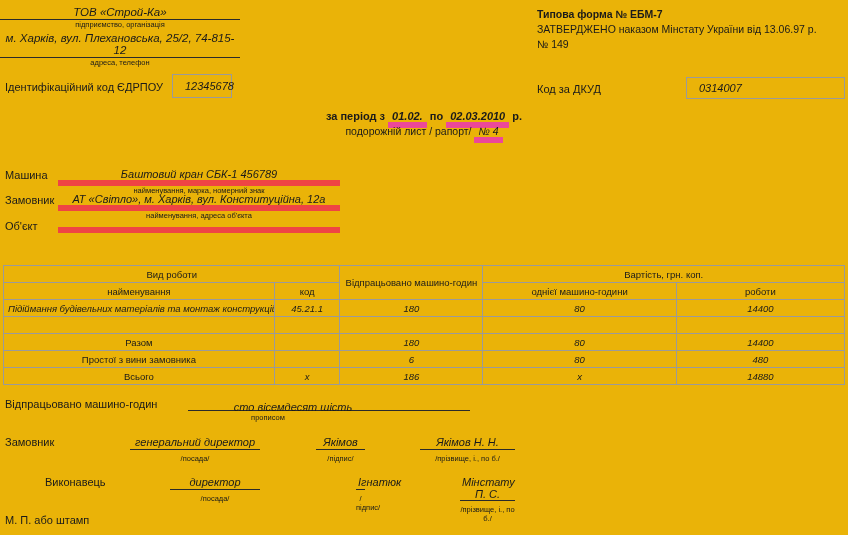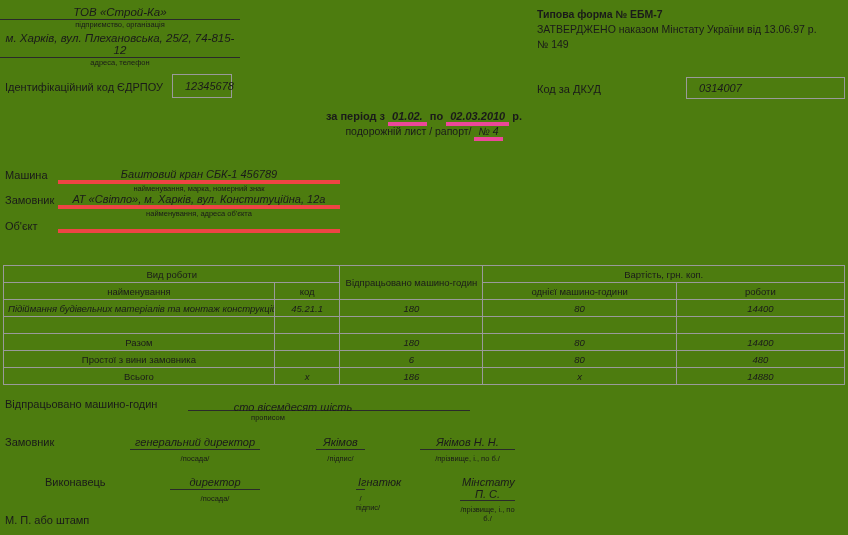--- a/index.html
+++ b/index.html
@@ -1,18 +1,18 @@
 <!DOCTYPE html>
 <html><head>
 <meta charset="utf-8">
 <style>
   * { margin:0; padding:0; box-sizing:border-box; }
   html,body { background:#ffffff; }
   .page {
-    position:relative; width:848px; height:535px; background:#4d7c0f;
+    position:relative; width:848px; height:535px; background:#eab308;
     font-family:"Liberation Sans", sans-serif; color:#1a1a1a; overflow:hidden;
   }
   .hint { font-size:7.5px; color:#1a1a1a; }
 
   
   .supplier { position:absolute; left:0; top:6px; width:240px; text-align:center; }
   .supplier .fill { font-style:italic; font-size:11.5px; border-bottom:1px solid #2a2a2a; padding-bottom:1px; }
   .supplier .hint { margin-bottom:3px; }
 
   
@@ -28,27 +28,27 @@
   .edrpou-label { left:5px; top:81px; }
   .edrpou-box  { left:172px; top:74px; width:60px; height:24px; }
   .dkud-label  { left:537px; top:83px; }
   .dkud-box    { left:686px; top:77px; width:159px; height:22px; }
 
   
   .titleblock { position:absolute; left:0; top:106px; width:848px; text-align:center; }
   .doc-title { font-size:12.5px; font-weight:bold; letter-spacing:0.2px; }
   .period-line { font-size:11px; font-weight:bold; margin-top:4px; }
   .waybill-line { font-size:10.5px; margin-top:3px; }
-  .uval { font-style:italic; border-bottom:4px solid #ec4899; padding:0 4px; }
+  .uval { font-style:italic; border-bottom:6px solid #ec4899; padding:0 4px; }
 
   
   .drow { position:absolute; left:5px; display:flex; }
   .drow .dlabel { width:53px; font-size:11px; padding-top:1px; }
   .drow .dfield { width:282px; text-align:center; }
-  .drow .dval { font-style:italic; font-size:11px; border-bottom:4px solid #ef4444; min-height:14px; padding-bottom:0; }
+  .drow .dval { font-style:italic; font-size:11px; border-bottom:6px solid #ef4444; min-height:14px; padding-bottom:0; }
   .drow-machine  { top:168px; }
   .drow-customer { top:193px; }
   .drow-object   { top:219px; }
 
   
   .worktable {
     position:absolute; left:3px; top:265px; width:842px;
     border-collapse:collapse; table-layout:fixed; font-size:9.5px;
   }
   .worktable th, .worktable td {

